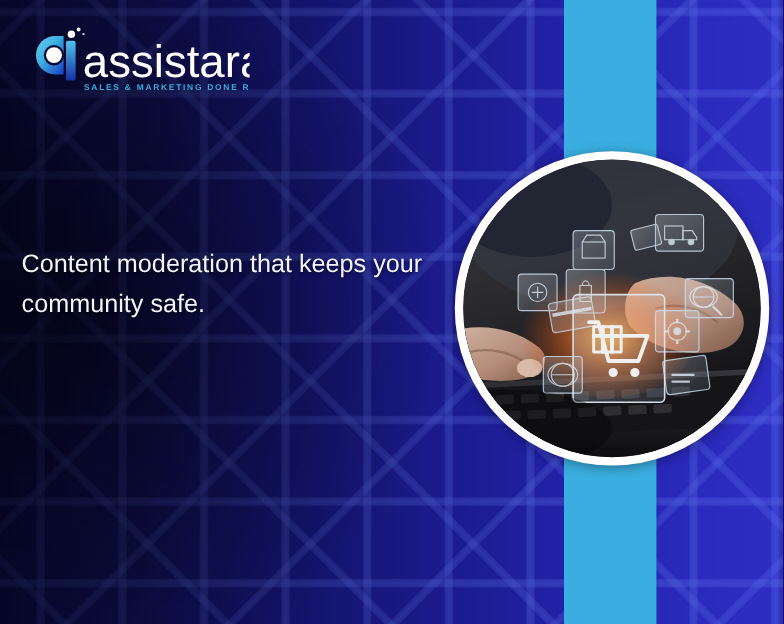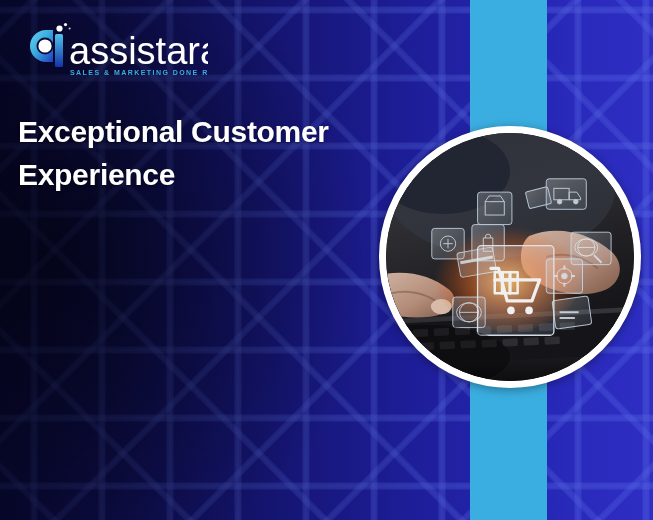--- a/index.html
+++ b/index.html
@@ -182,22 +182,22 @@
         <circle cx="39.5" cy="2.6" r="1.6" fill="#ffffff" opacity="0.95"></circle>
         <circle cx="43.6" cy="6.4" r="1.0" fill="#ffffff" opacity="0.8"></circle>
       </g>
 
       <text x="43" y="42" font-family="'Liberation Sans', sans-serif" font-size="38" font-weight="normal" fill="#ffffff">assistara</text>
 
       <text x="44" y="53" font-family="'Liberation Sans', sans-serif" font-size="7" font-weight="bold" letter-spacing="1.45" fill="#3aaee0">SALES &amp; MARKETING DONE RIGHT</text>
     </svg>
   </div>
 
-  <div class="headline">Exceptional Customer Experience</div>
-
+
+  <div class="subhead">Content moderation that keeps your community safe.</div>
 
   <div class="photo-circle">
     <div class="photo-inner">
       <svg viewBox="0 0 260 260" xmlns="http://www.w3.org/2000/svg" preserveAspectRatio="xMidYMid slice">
         <defs>
           <linearGradient id="bgDark" x1="0" y1="0" x2="0.3" y2="1">
             <stop offset="0%" stop-color="#2a2a2e"></stop>
             <stop offset="35%" stop-color="#323237"></stop>
             <stop offset="70%" stop-color="#202024"></stop>
             <stop offset="100%" stop-color="#141417"></stop>

